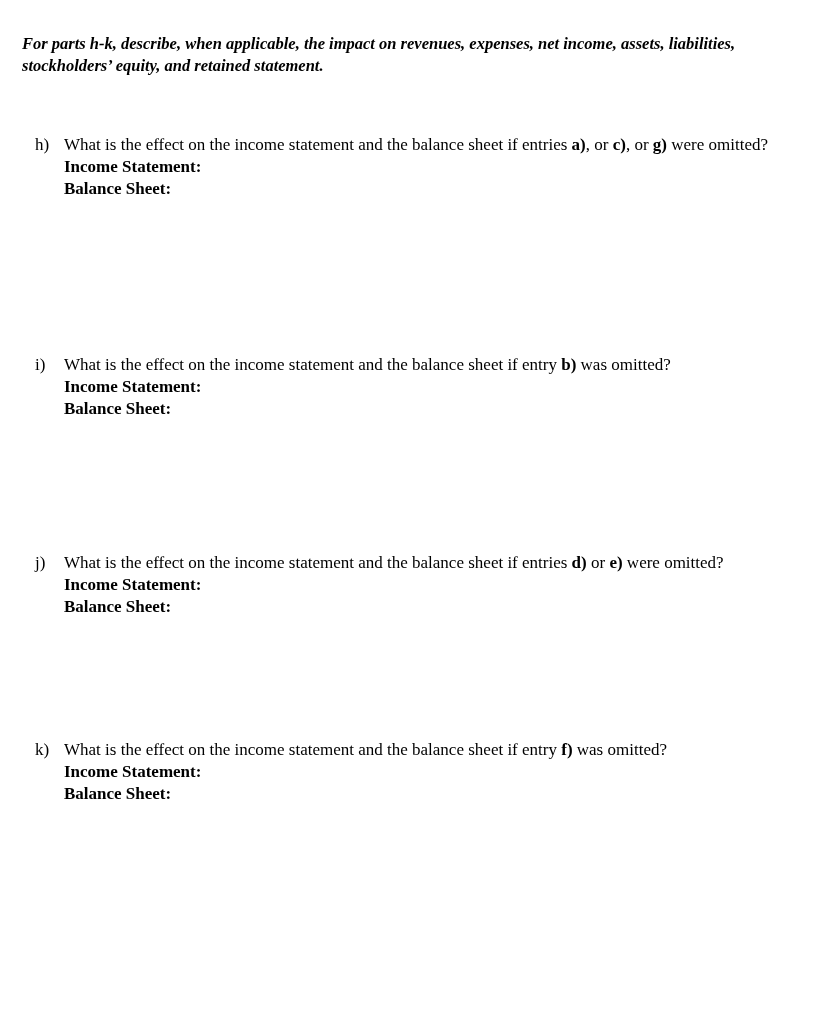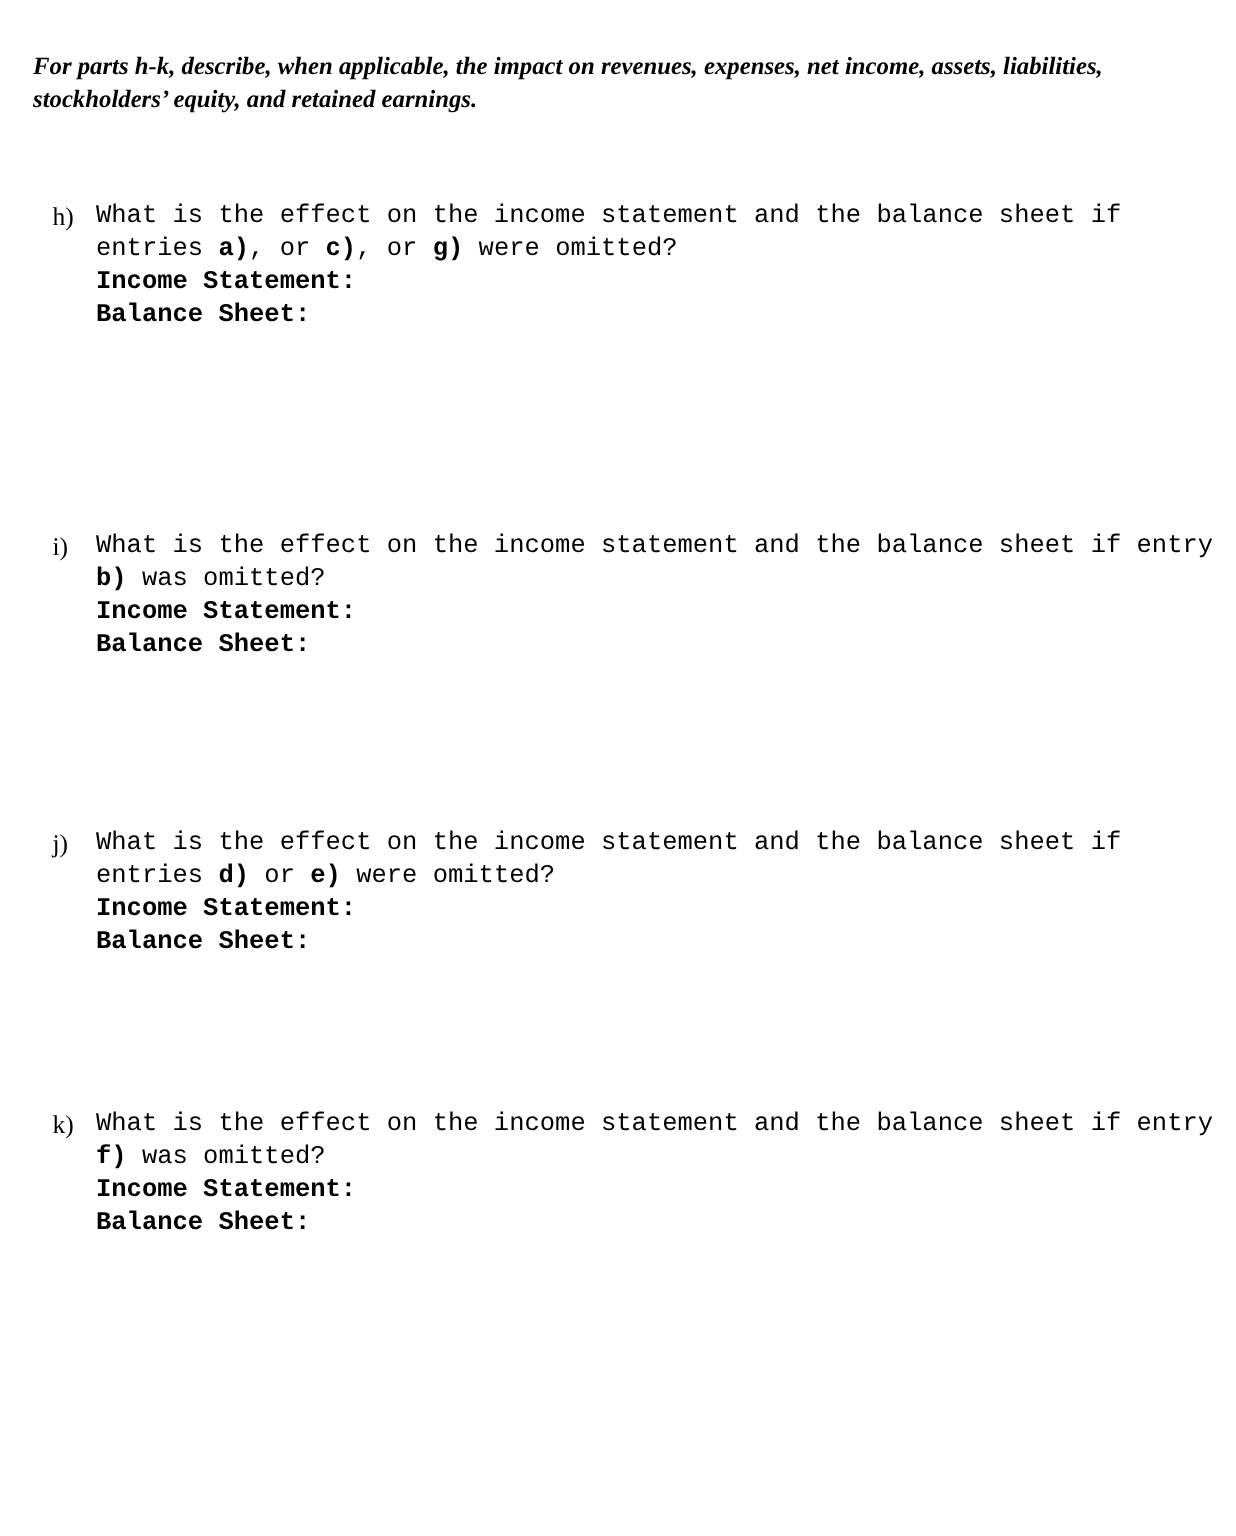--- a/index.html
+++ b/index.html
@@ -34,38 +34,37 @@
     }
     .q-row {
       display: flex;
     }
     .q-label {
       width: 29px;
       flex: 0 0 29px;
     }
     .q-body {
       flex: 1;
-      font-family: Liberation Mono, monospace;
     }
     .q-text b {
       font-weight: bold;
     }
     .answer-label {
       font-weight: bold;
       display: block;
     }
     #q-h { top: 134px; }
     #q-i { top: 354px; }
     #q-j { top: 552px; }
     #q-k { top: 739px; }
   </style>
 </head>
 <body>
 
-<div class="instructions">For parts h-k, describe, when applicable, the impact on revenues, expenses, net income, assets, liabilities, stockholders’ equity, and retained earnings.</div>
+<div class="instructions">For parts h-k, describe, when applicable, the impact on revenues, expenses, net income, assets, liabilities, stockholders’ equity, and retained statement.</div>
 
 <div class="question" id="q-h">
   <div class="q-row">
     <span class="q-label">h)</span>
     <div class="q-body">
       <div class="q-text">
         <span>What is the effect on the income statement and the balance sheet if entries </span><b>a)</b><span>, or </span><b>c)</b><span>, or </span><b>g)</b><span> were omitted?</span>
       </div>
       <span class="answer-label">Income Statement:</span>
       <span class="answer-label">Balance Sheet:</span>

